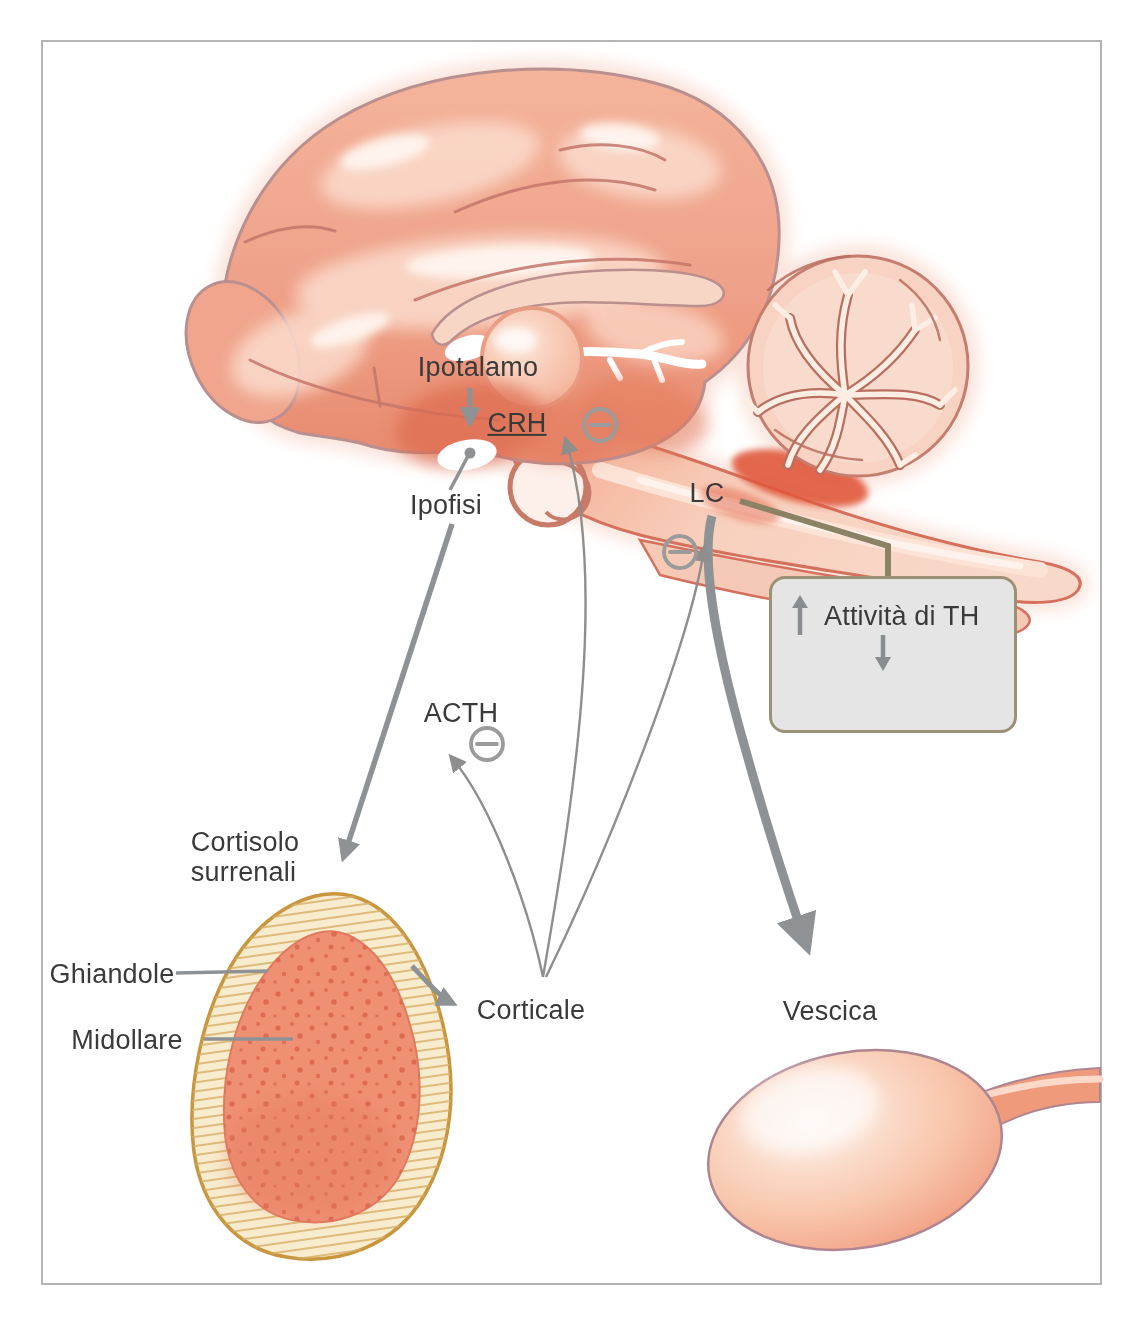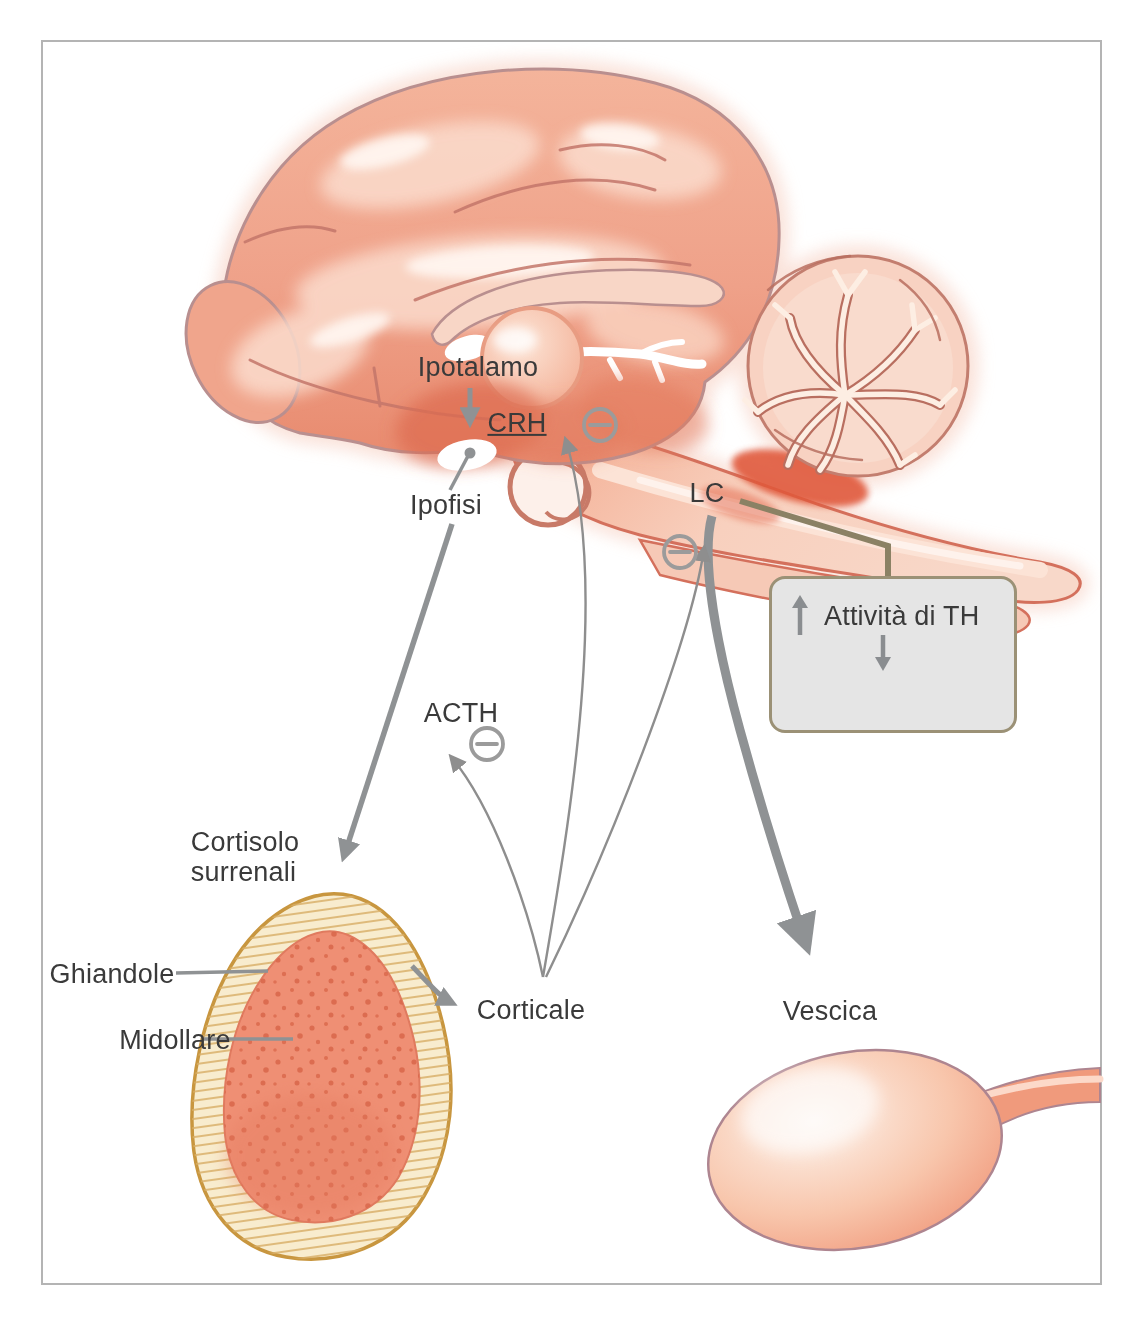--- a/index.html
+++ b/index.html
@@ -239,21 +239,21 @@
   </svg>
 
   <div class="lbl" style="left:478px;top:367px;">Ipotalamo</div>
   <div class="lbl" style="left:517px;top:423px;text-decoration:underline;">CRH</div>
   <div class="lbl" style="left:446px;top:505px;">Ipofisi</div>
   <div class="lbl" style="left:707px;top:493px;">LC</div>
   <div class="lbl" style="left:438px;top:713px;margin-left:23px;">ACTH</div>
   <div class="lbl" style="left:245px;top:857px;">Cortisolo
 surrenali</div>
   <div class="lbl" style="left:112px;top:974px;">Ghiandole</div>
-  <div class="lbl" style="left:127px;top:1040px;margin-left:48px;">Midollare</div>
+  <div class="lbl" style="left:127px;top:1040px;">Midollare</div>
   <div class="lbl" style="left:531px;top:1010px;">Corticale</div>
   <div class="lbl" style="left:830px;top:1011px;">Vescica</div>
 
   <div class="callout">
     <div class="row row1">
       <svg width="22" height="46">
         <line x1="11" y1="42" x2="11" y2="10" stroke="#8a8d90" stroke-width="4.5"></line>
         <path d="M3,15 L11,2 L19,15 Z" fill="#8a8d90"></path>
       </svg>
       <span class="txt">Attività di TH</span>

